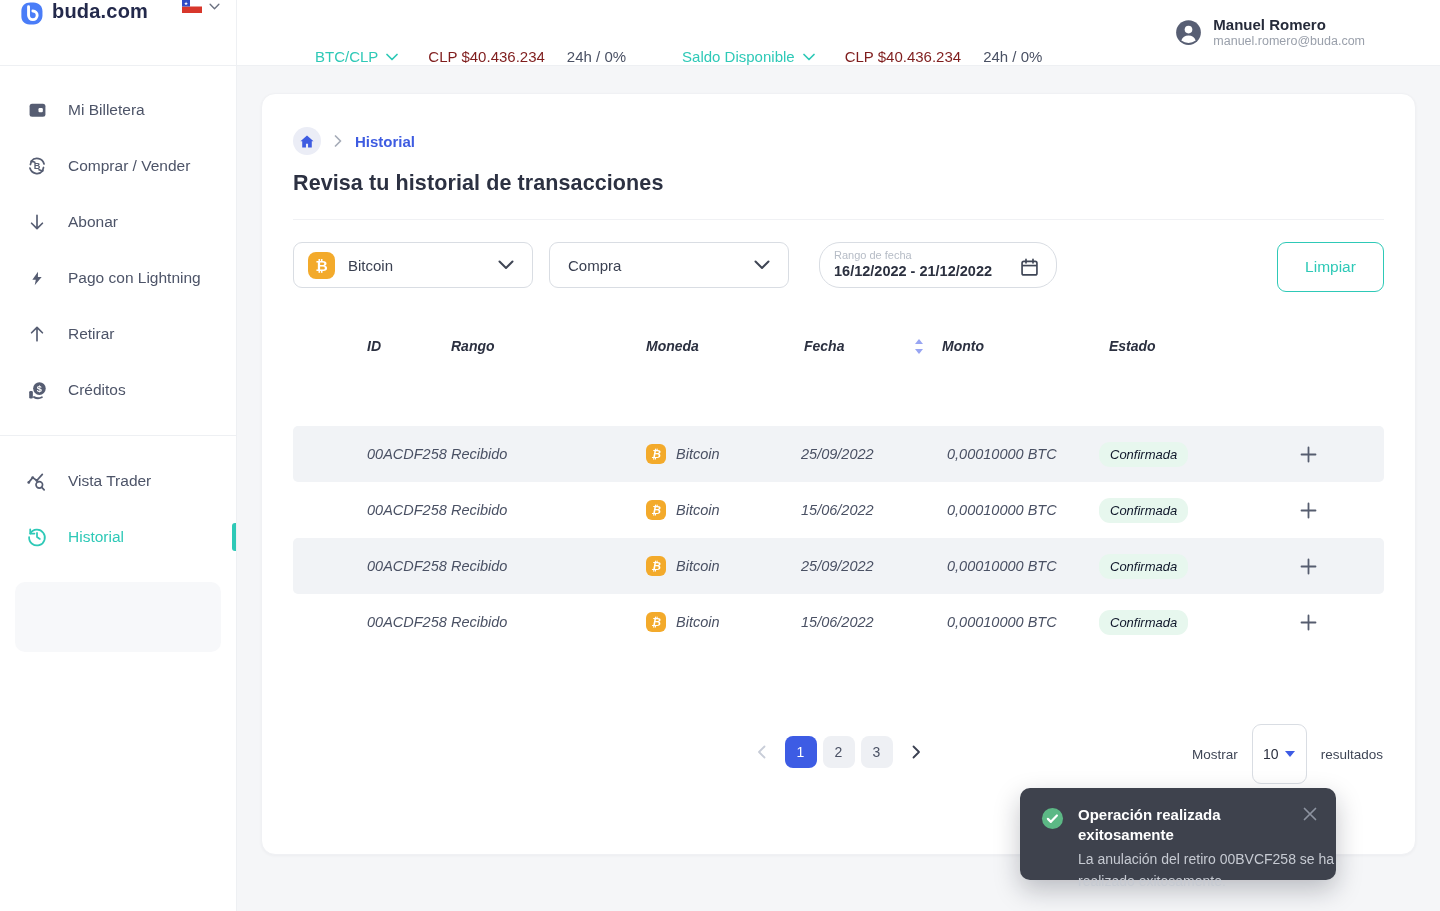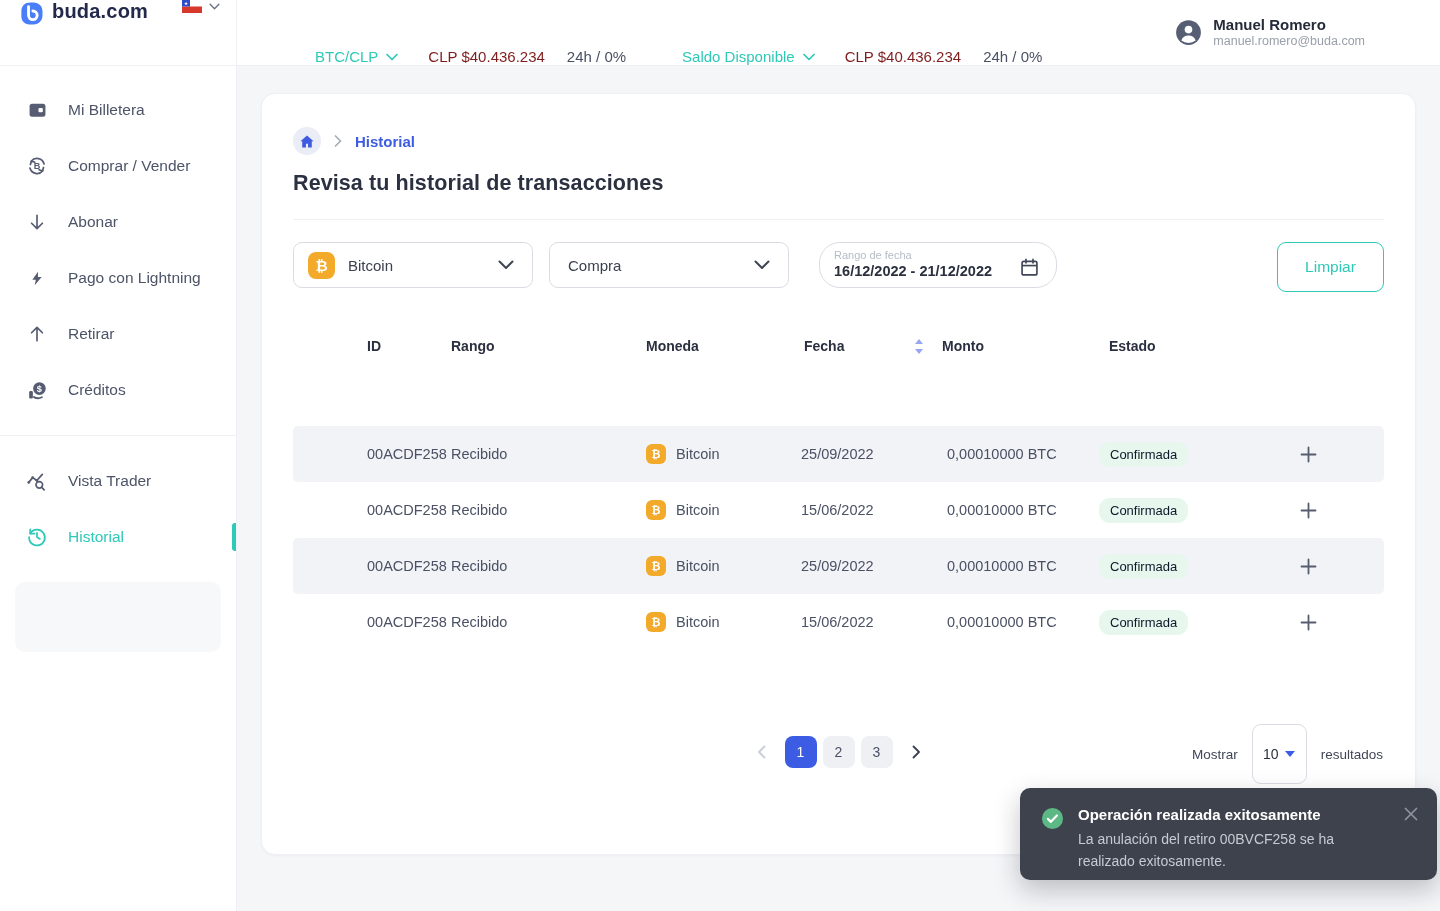--- a/index.html
+++ b/index.html
@@ -98,21 +98,21 @@
   .date-label { font-size:11px; color:#b6bcc6; line-height:14px; }
   .date-value { font-size:14.5px; font-weight:700; color:#2b303f; line-height:19px; }
   .date-box .cal { margin-left:auto; align-self:center; }
   .clear-btn {
     margin-left:auto; width:107px; height:50px; border:1px solid #2ec9b7;
     border-radius:9px; background:#fff; color:#2ec9b7; font-size:15.5px;
     font-family:inherit; cursor:pointer;
   }
 
   
-  .tbl { margin-top:36px; }
+  .tbl { margin-top:36px;font-style:italic; }
   .tbl-grid {
     display:grid;
     grid-template-columns:158px 195px 155px 112px 29px 157px 195px 1fr;
     align-items:center;
   }
   .tbl-head { height:36px; font-size:14px; font-weight:700; color:#2b3040; }
   .th-id { padding-left:74px; }
   .th-fecha { padding-left:3px; }
   .th-estado { padding-left:10px; }
   .tbl-body { margin-top:62px; }
@@ -157,21 +157,21 @@
     gap:7px; cursor:pointer;
   }
   .size-value { font-size:14px; color:#2b303f; }
   .caret-solid {
     width:0; height:0; border-left:5px solid transparent; border-right:5px solid transparent;
     border-top:6px solid #3d5ce4;
   }
 
   
   .toast {
-    position:absolute; left:1020px; top:788px; width:417px; height:92px;
+    position:absolute; left:1020px; top:788px; width:316px; height:92px;
     background:#3e424d; border-radius:10px; z-index:50;
     box-shadow:0 10px 26px rgba(15,20,35,.25);
     padding:17px 44px 0 58px;
   }
   .toast-check { position:absolute; left:21px; top:19px; }
   .toast-title { color:#ffffff; font-size:15px; font-weight:700; line-height:20px; }
   .toast-msg { color:#c6cad2; font-size:14px; line-height:22px; margin-top:3px; width:300px; }
   .toast-close { position:absolute; right:14px; top:14px; background:none; border:none; cursor:pointer; padding:4px; }
 </style>
 </head>

